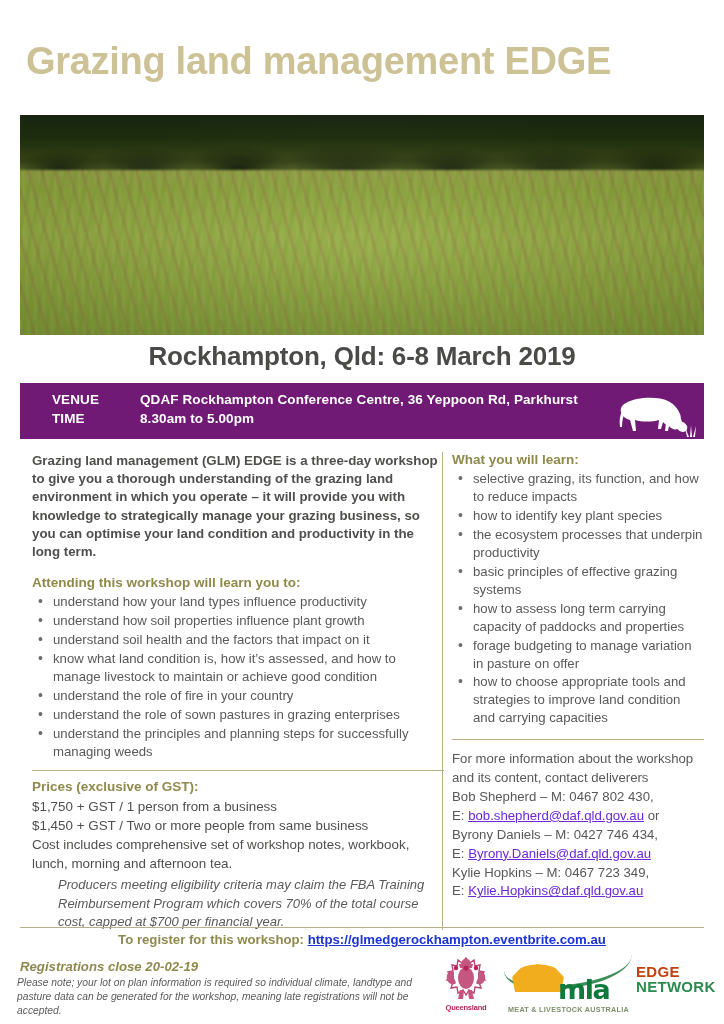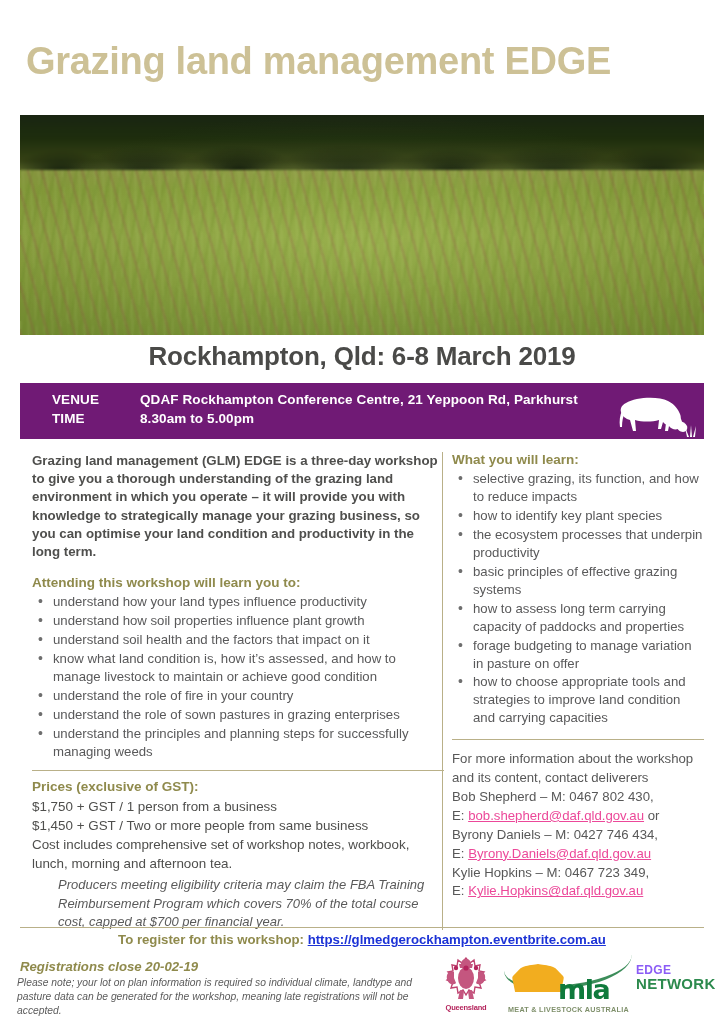--- a/index.html
+++ b/index.html
@@ -171,21 +171,21 @@
     color: #5a5a5a;
     padding-left: 26px;
     margin-top: 3px;
   }
   .contact-line {
     font-size: 13.2px;
     line-height: 1.43;
     color: #585858;
   }
   .contact-line a, .email {
-    color: #ec4899;
+    color: #6d28d9;
   }
 
   
   .register-rule {
     position: absolute;
     left: 20px; top: 927px;
     width: 684px; height: 1px;
     background: #b9b088;
   }
   .register {
@@ -263,21 +263,21 @@
     position: absolute; left: 4px; bottom: -2px;
     font-size: 7.2px; font-weight: bold;
     color: #7e8f6a;
     letter-spacing: 0.3px;
   }
   
   .edge {
     position: absolute; left: 202px; top: 10px;
     line-height: 1.02;
   }
-  .edge-1 { font-size: 12px; font-weight: bold; color: #8b5cf6; letter-spacing: 0.3px; }
+  .edge-1 { font-size: 15px; font-weight: bold; color: #c2410c; letter-spacing: 0.3px; }
   .edge-2 { font-size: 15px; font-weight: bold; color: #2c8a4d; letter-spacing: 0.3px; }
 </style>
 </head>
 <body>
 
 <div class="poster">
 
   <div class="title">Grazing land management EDGE</div>
 
   <div class="hero">
@@ -286,21 +286,21 @@
     <div class="field"></div>
     <div class="seedheads"></div>
     <div class="blur"></div>
   </div>
 
   <div class="headline">Rockhampton, Qld:  6-8 March 2019</div>
 
   <div class="venue-band">
     <div class="row vb-label-1">VENUE</div>
     <div class="row vb-label-2">TIME</div>
-    <div class="row vb-value-1">QDAF Rockhampton Conference Centre, 21  Yeppoon Rd, Parkhurst</div>
+    <div class="row vb-value-1">QDAF Rockhampton Conference Centre, 36  Yeppoon Rd, Parkhurst</div>
     <div class="row vb-value-2">8.30am to 5.00pm</div>
     <svg class="cow-icon" viewBox="0 0 92 50">
       <path fill="#ffffff" d="M20 14 C30 8, 52 7, 62 12 C68 15, 72 20, 74 25 C76 30, 74 34, 70 36 C66 38, 60 37, 57 33 L55 40 L52 40 L53 31 C46 33, 36 33, 29 31 L30 42 L27 42 L24 31 C20 30, 16 27, 15 23 C14 19, 16 16, 20 14 Z"></path>
       <path fill="#ffffff" d="M60 24 C66 22, 72 25, 75 30 C77 34, 76 38, 72 40 C69 41, 65 40, 63 37 L62 42 L59 42 L60 34 Z"></path>
       <path fill="#ffffff" d="M16 22 C14 26, 13 32, 14 38 L16 38 C16 32, 17 27, 19 24 Z"></path>
       <path fill="#ffffff" d="M70 33 C74 31, 79 33, 81 37 C82 40, 80 43, 77 43 C74 43, 71 40, 70 37 Z"></path>
       <g fill="#ffffff">
         <path d="M84 48 L85 36 L86 48 Z"></path>
         <path d="M87 48 L90 37 L89 48 Z"></path>
         <path d="M81 48 L79 38 L83 48 Z"></path>

